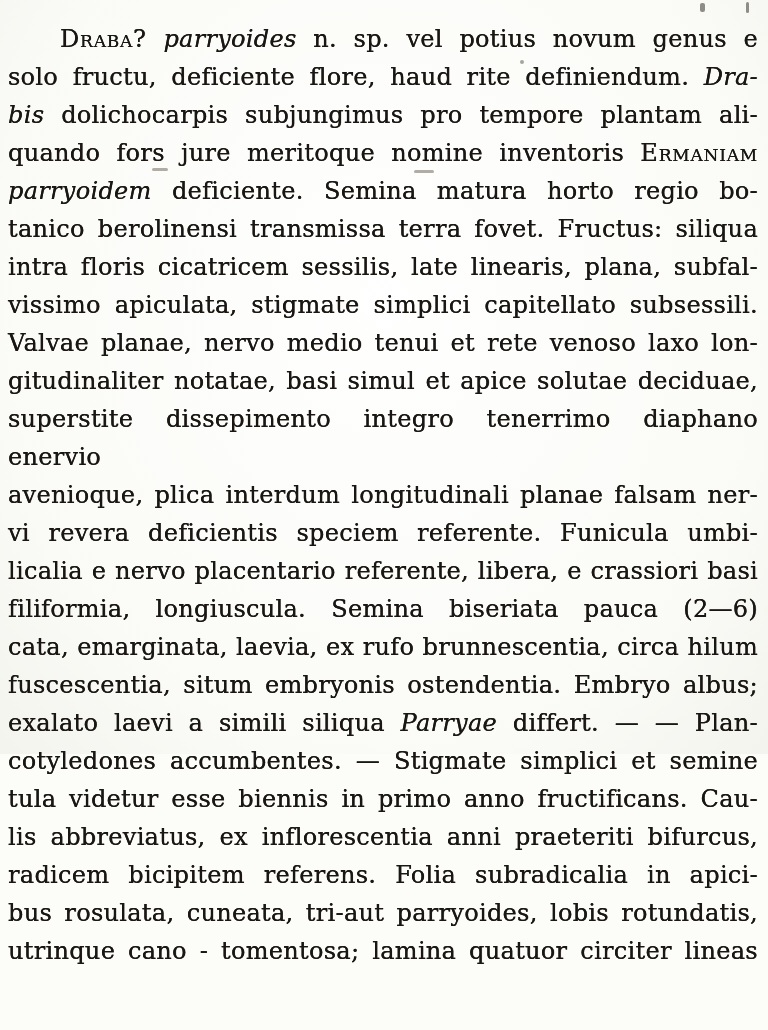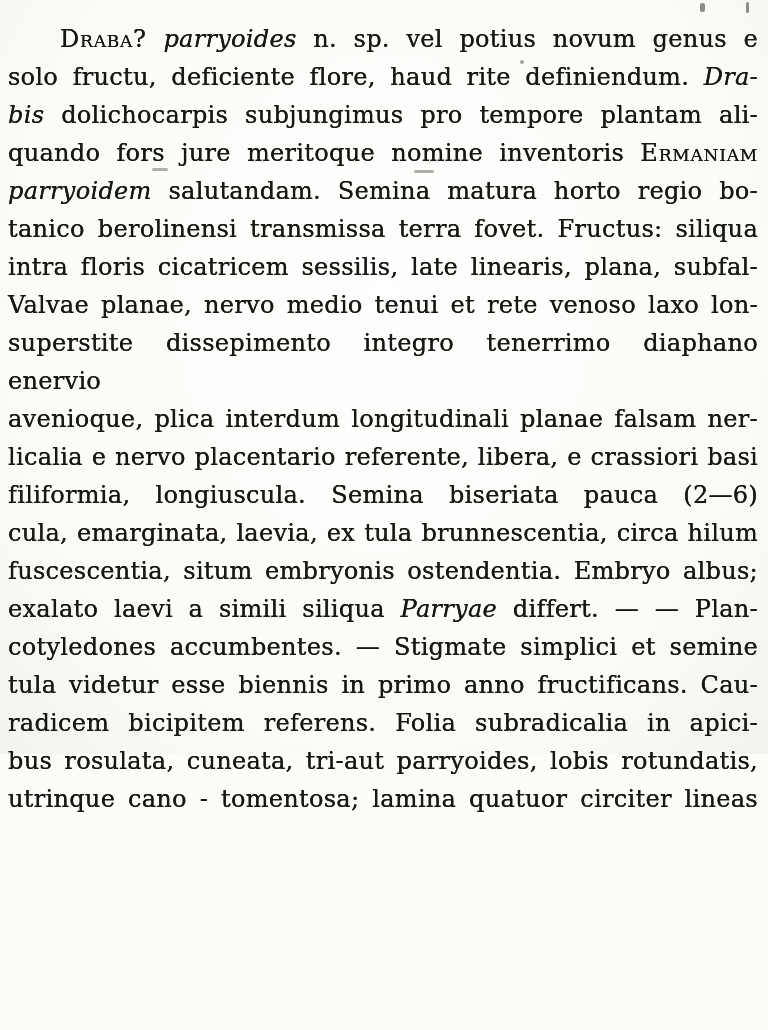--- a/index.html
+++ b/index.html
@@ -68,30 +68,34 @@
   <div class="speck s1"></div>
   <div class="speck s2"></div>
   <div class="speck s3"></div>
   <div class="speck s4"></div>
   <div class="speck s5"></div>
   <div class="text-block">
       <div class="line indent"><span class="run smallcaps">Draba?</span><span class="run"> </span><span class="run italic">parryoides</span><span class="run"> n. sp. vel potius novum genus e</span></div>
       <div class="line"><span class="run">solo fructu, deficiente flore, haud rite definiendum. </span><span class="run italic">Dra-</span></div>
       <div class="line"><span class="run italic">bis</span><span class="run"> dolichocarpis subjungimus pro tempore plantam ali-</span></div>
       <div class="line"><span class="run">quando fors jure meritoque nomine inventoris </span><span class="run smallcaps">Ermaniam</span></div>
-      <div class="line"><span class="run italic">parryoidem</span><span class="run"> salutandam.  Semina matura horto regio bo-</span></div>
+      <div class="line"><span class="run italic">parryoidem</span><span class="run"> deficiente.  Semina matura horto regio bo-</span></div>
       <div class="line"><span class="run">tanico berolinensi transmissa terra fovet.  Fructus: siliqua</span></div>
       <div class="line"><span class="run">intra floris cicatricem sessilis, late linearis, plana, subfal-</span></div>
+      <div class="line"><span class="run">vissimo apiculata, stigmate simplici capitellato subsessili.</span></div>
       <div class="line"><span class="run">Valvae planae, nervo medio tenui et rete venoso laxo lon-</span></div>
+      <div class="line"><span class="run">gitudinaliter notatae, basi simul et apice solutae deciduae,</span></div>
       <div class="line"><span class="run">superstite dissepimento integro tenerrimo diaphano enervio</span></div>
       <div class="line"><span class="run">avenioque, plica interdum longitudinali planae falsam ner-</span></div>
+      <div class="line"><span class="run">vi revera deficientis speciem referente.  Funicula umbi-</span></div>
       <div class="line"><span class="run">licalia e nervo placentario referente, libera, e crassiori basi</span></div>
       <div class="line"><span class="run">filiformia, longiuscula.  Semina biseriata pauca (2—6)</span></div>
-      <div class="line"><span class="run">cula, emarginata, laevia, ex tula brunnescentia, circa hilum</span></div>
+      <div class="line"><span class="run">cata, emarginata, laevia, ex rufo brunnescentia, circa hilum</span></div>
       <div class="line"><span class="run">fuscescentia, situm embryonis ostendentia. Embryo albus;</span></div>
       <div class="line"><span class="run">exalato laevi a simili siliqua </span><span class="run italic">Parryae</span><span class="run"> differt. — — Plan-</span></div>
       <div class="line"><span class="run">cotyledones accumbentes. — Stigmate simplici et semine</span></div>
       <div class="line"><span class="run">tula videtur esse biennis in primo anno fructificans.  Cau-</span></div>
+      <div class="line"><span class="run">lis abbreviatus, ex inflorescentia anni praeteriti bifurcus,</span></div>
       <div class="line"><span class="run">radicem bicipitem referens.  Folia subradicalia in apici-</span></div>
       <div class="line"><span class="run">bus rosulata, cuneata, tri-aut parryoides, lobis rotundatis,</span></div>
       <div class="line"><span class="run">utrinque cano - tomentosa; lamina quatuor circiter lineas</span></div>
     </div>
 </div>
 
 </body></html>

